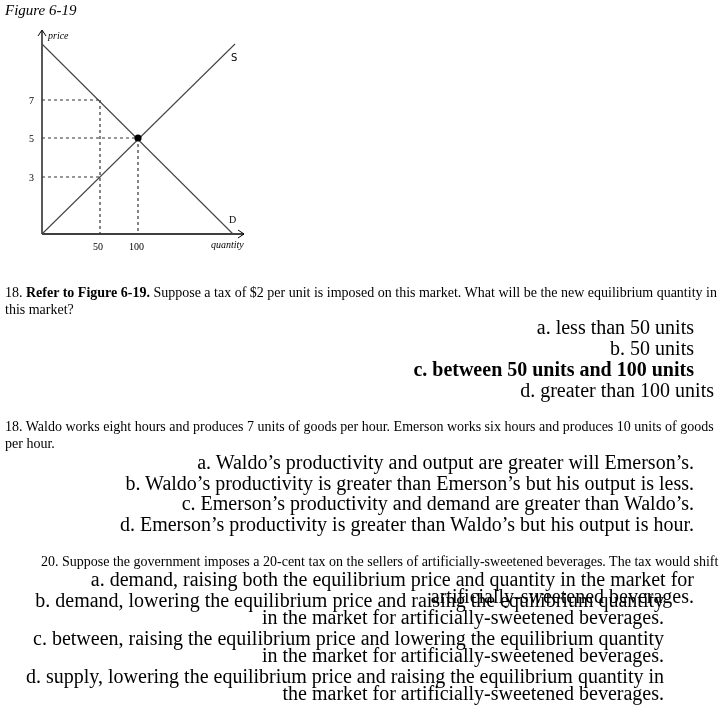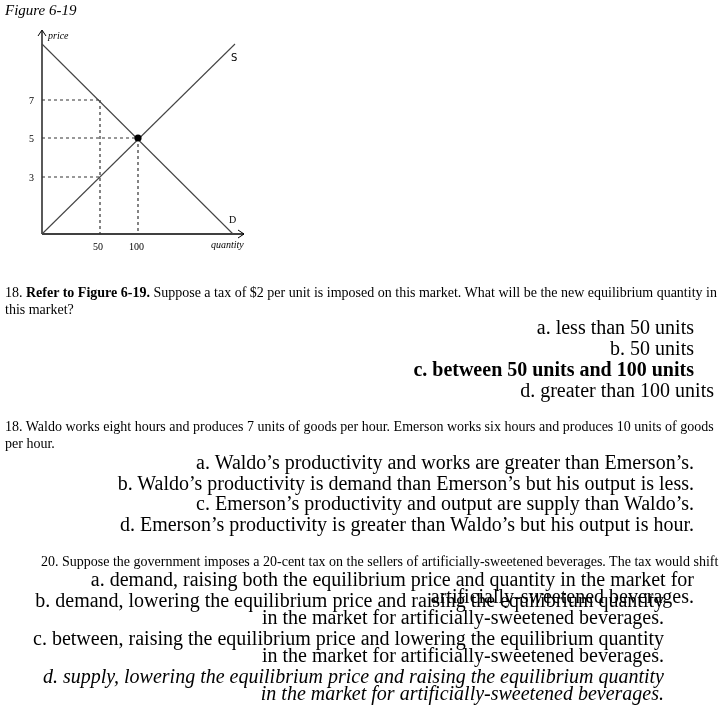--- a/index.html
+++ b/index.html
@@ -52,32 +52,32 @@
   <b class="ref">Refer to Figure 6-19.</b><span> Suppose a tax of $2 per unit is imposed on this market. What will be the new equilibrium quantity in this market?</span>
 </div>
 <div class="opt" style="top:319px;">a. less than 50 units</div>
 <div class="opt" style="top:340px;">b. 50 units</div>
 <div class="opt" style="top:361px;font-weight:bold;">c. between 50 units and 100 units</div>
 <div class="opt" style="top:382px;margin-left:20px;">d. greater than 100 units</div>
 
 <div class="q" style="top:418px;">
   <span>18.</span><span> Waldo works eight hours and produces 7 units of goods per hour. Emerson works six hours and produces 10 units of goods per hour.</span>
 </div>
-<div class="opt" style="top:454px;">a. Waldo’s productivity and works are greater than Emerson’s.</div>
-<div class="opt" style="top:475px;">b. Waldo’s productivity is demand than Emerson’s but his output is less.</div>
-<div class="opt" style="top:495px;">c. Emerson’s productivity and output are supply than Waldo’s.</div>
+<div class="opt" style="top:454px;">a. Waldo’s productivity and output are greater will Emerson’s.</div>
+<div class="opt" style="top:475px;">b. Waldo’s productivity is greater than Emerson’s but his output is less.</div>
+<div class="opt" style="top:495px;">c. Emerson’s productivity and demand are greater than Waldo’s.</div>
 <div class="opt" style="top:516px;">d. Emerson’s productivity is greater than Waldo’s but his output is hour.</div>
 
 <div class="q" style="top:553px;margin-left:36px;">
   <span>20.</span><span> Suppose the government imposes a 20-cent tax on the sellers of artificially-sweetened beverages. The tax would shift</span>
 </div>
 <div class="opt" style="top:571px;">
     <span class="wrap">a. demand, raising both the equilibrium price and quantity in the market for artificially-sweetened beverages.</span>
   </div>
 <div class="opt" style="top:592px; width:640px;">
     <span class="wrap">b. demand, lowering the equilibrium price and raising the equilibrium quantity in the market for artificially-sweetened beverages.</span>
   </div>
 <div class="opt" style="top:630px; width:640px;">
     <span class="wrap">c. between, raising the equilibrium price and lowering the equilibrium quantity in the market for artificially-sweetened beverages.</span>
   </div>
-<div class="opt" style="top:668px; width:640px;font-style:italic;">
+<div class="opt" style="top:668px; width:640px;">
     <span class="wrap">d. supply, lowering the equilibrium price and raising the equilibrium quantity in the market for artificially-sweetened beverages.</span>
   </div>
 
 </body></html>

